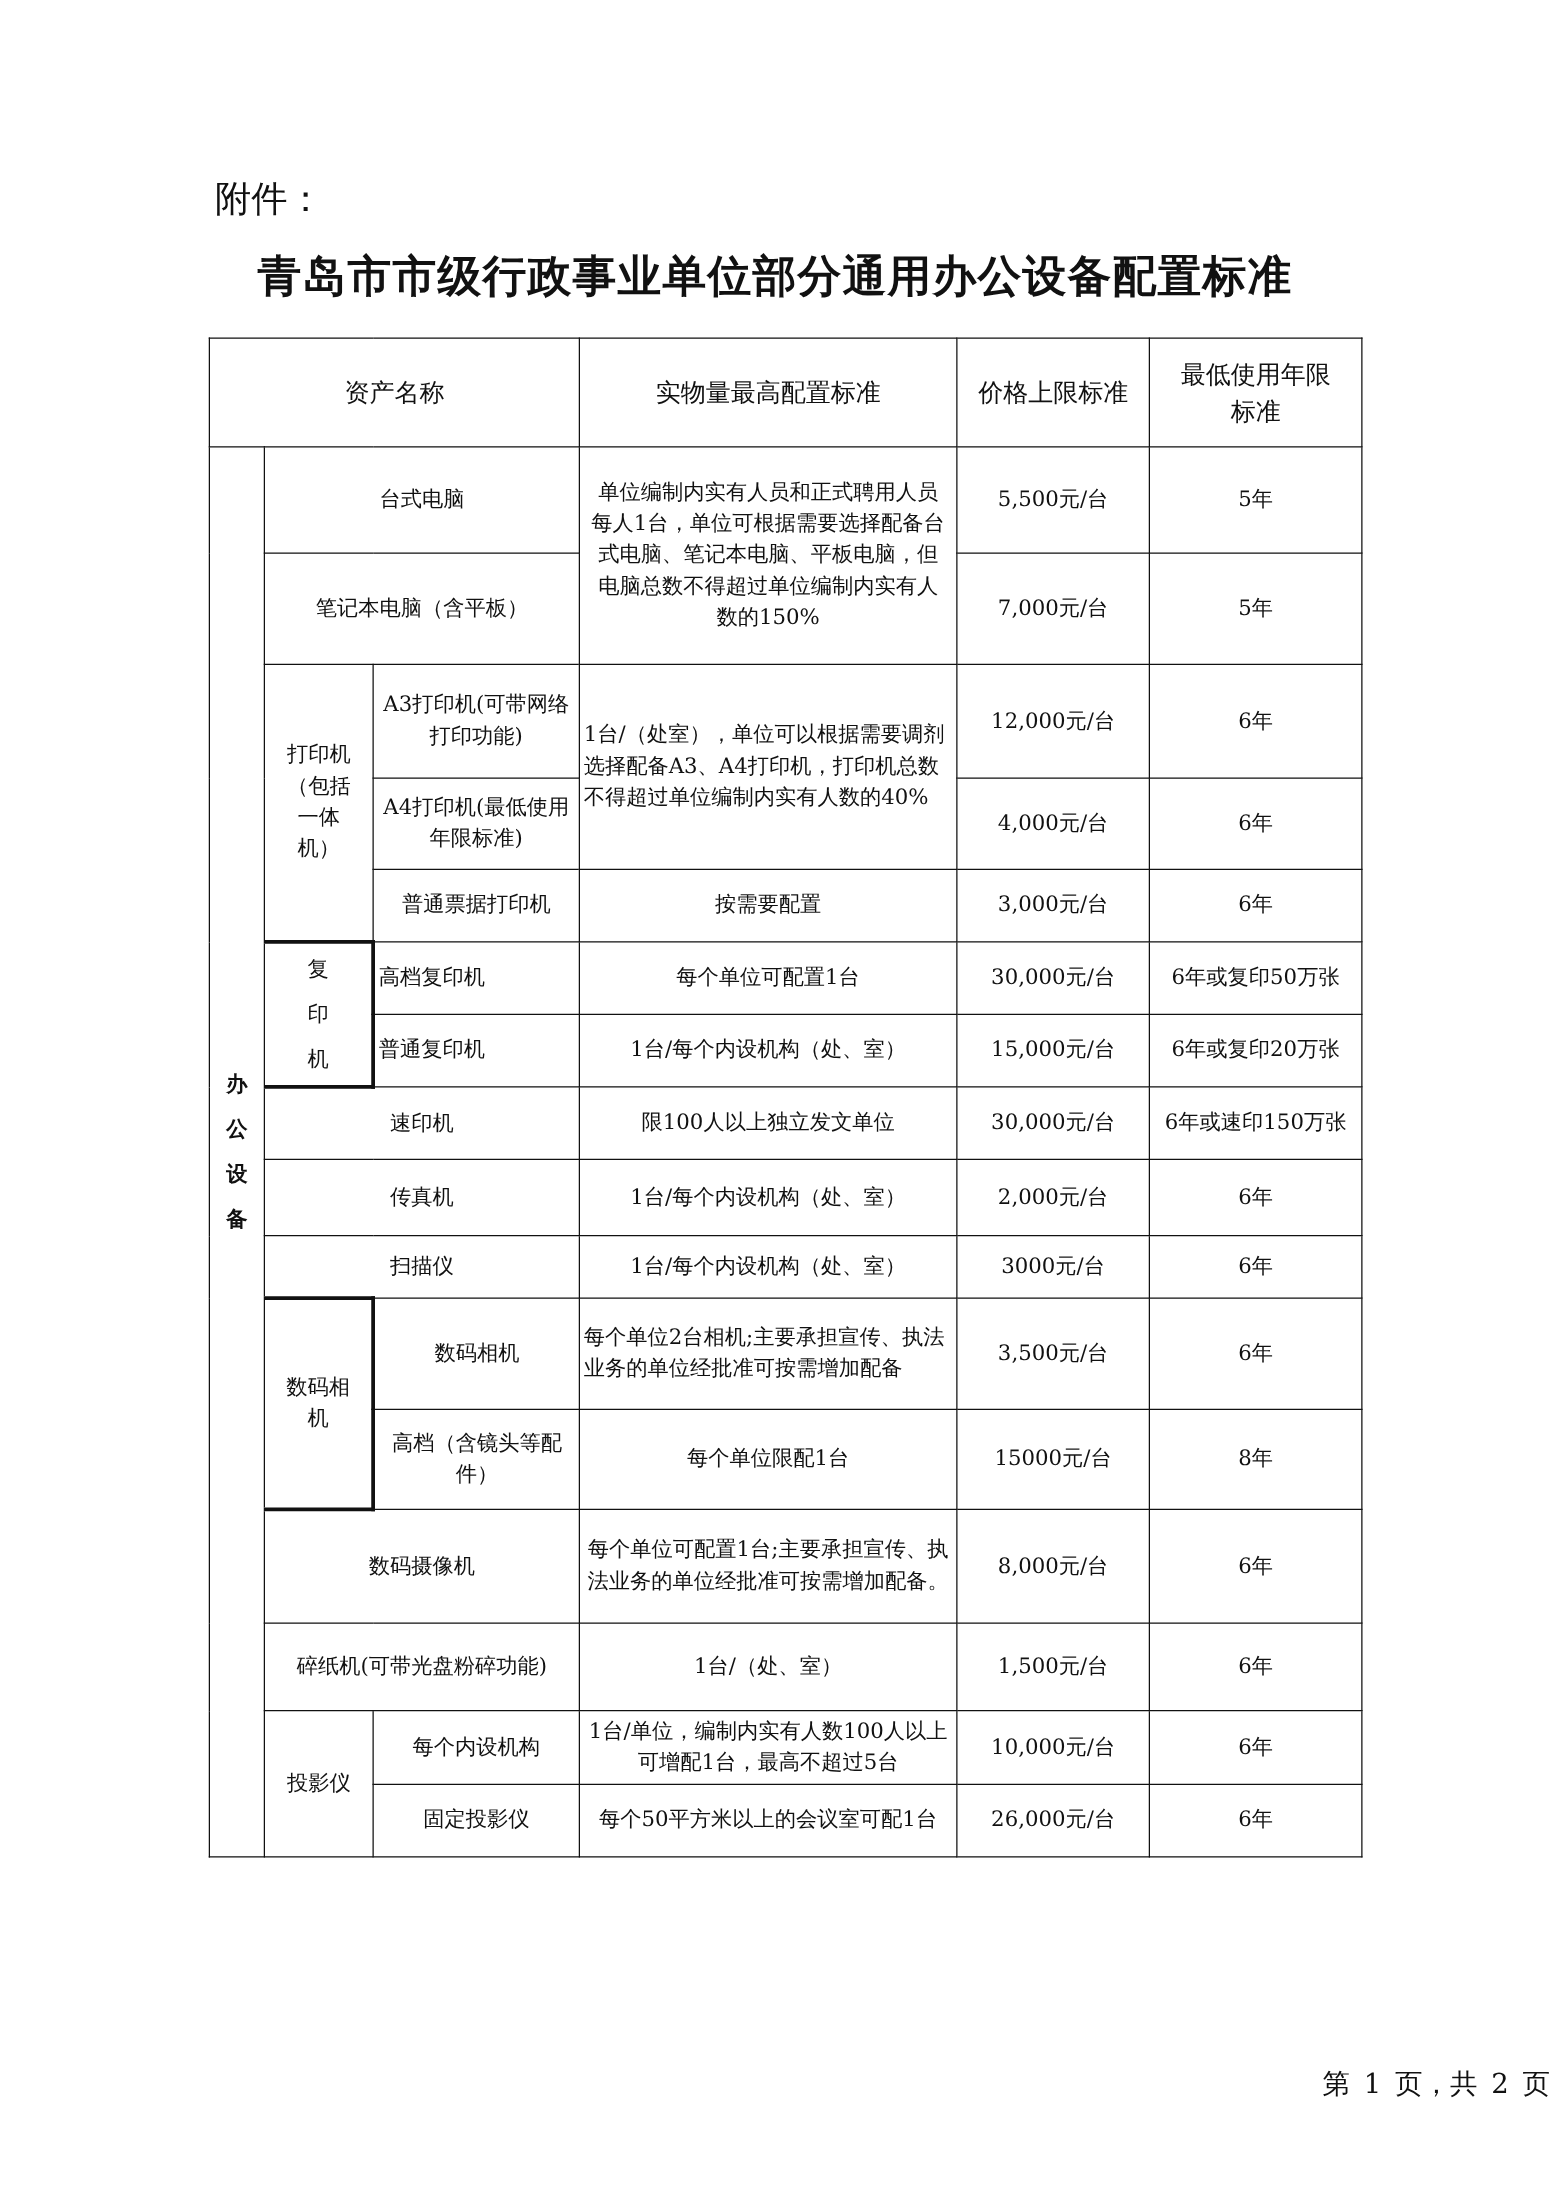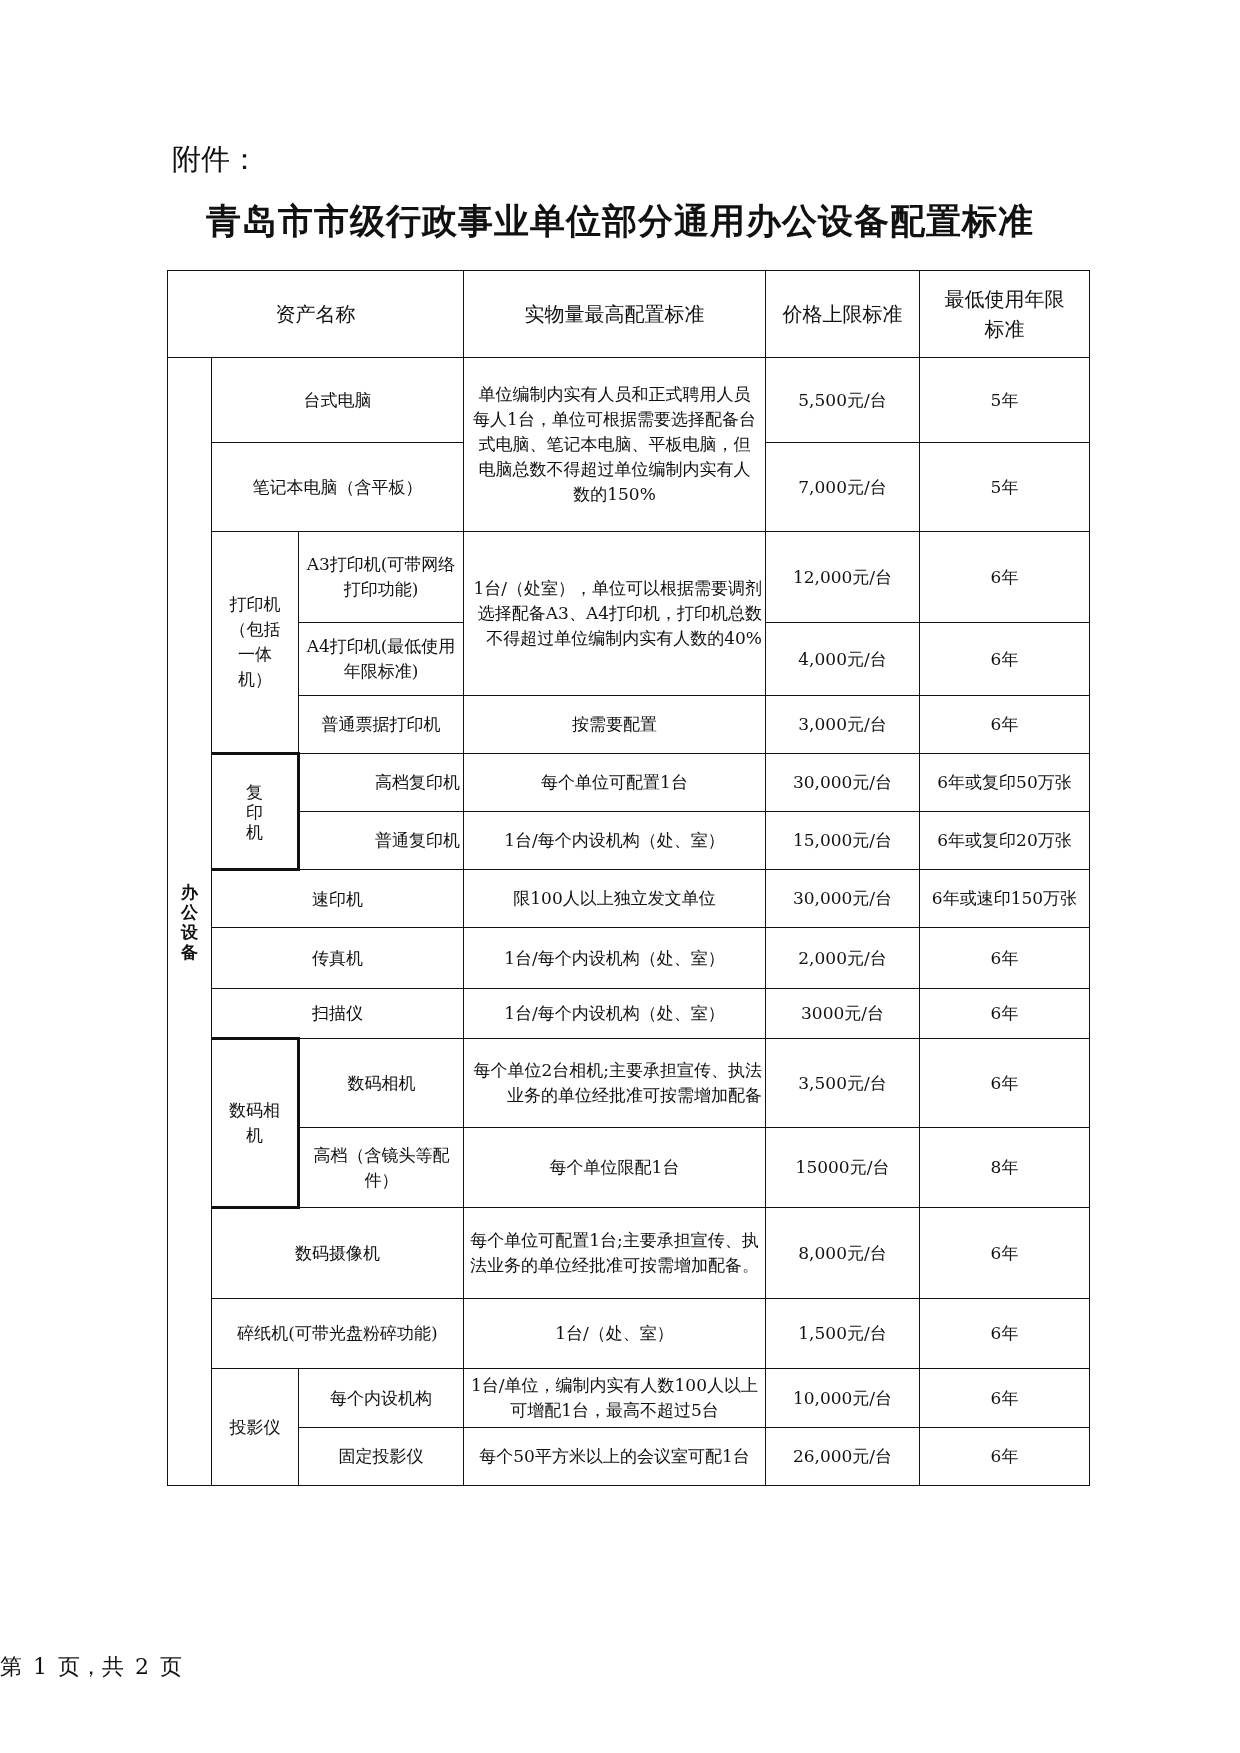--- a/index.html
+++ b/index.html
@@ -7,28 +7,28 @@
        font-family:"DejaVu Serif","Liberation Serif",serif;color:#111;}
   .attach{position:absolute;left:172px;top:140px;font-size:29px;}
   .title{position:absolute;left:0;width:1240px;top:198px;text-align:center;
          font-size:35px;font-weight:bold;letter-spacing:1px;
          font-family:Liberation Serif, serif;}
   .tbl{position:absolute;left:167px;top:270px;border-collapse:collapse;
        table-layout:fixed;}
   .tbl td{border:1.5px solid #111;text-align:center;vertical-align:middle;
           font-size:17px;line-height:25px;padding:0 3px;}
   .tbl .hdr td{font-family:"DejaVu Sans","Liberation Sans",sans-serif;font-size:20px;line-height:30px;}
-  .tbl td.left{text-align:right;}
+  .tbl td.left{text-align:left;}
   .tbl td.thick-r{border-right:3px solid #111;}
   .tbl td.thick-t{border-top:3px solid #111;}
   .tbl td.thick-b{border-bottom:3px solid #111;}
   .vert{font-family:"DejaVu Sans","Liberation Sans",sans-serif;font-weight:bold;
         font-size:19px;line-height:26px;}
-  .vnarrow{width:1em;margin:0 auto;line-height:20px;}
-  .footer{position:absolute;left:0;width:1240px;top:1652px;text-align:left;font-size:22px;word-spacing:4px;}
+  .vnarrow{width:1em;margin:0 auto;line-height:36px;}
+  .footer{position:absolute;left:0;width:1240px;top:1652px;text-align:right;font-size:22px;word-spacing:4px;}
 </style>
 </head>
 <body>
 
 <div class="attach">附件：</div>
 <div class="title">青岛市市级行政事业单位部分通用办公设备配置标准</div>
 
 <table class="tbl">
   <colgroup>
     <col style="width:44px">

